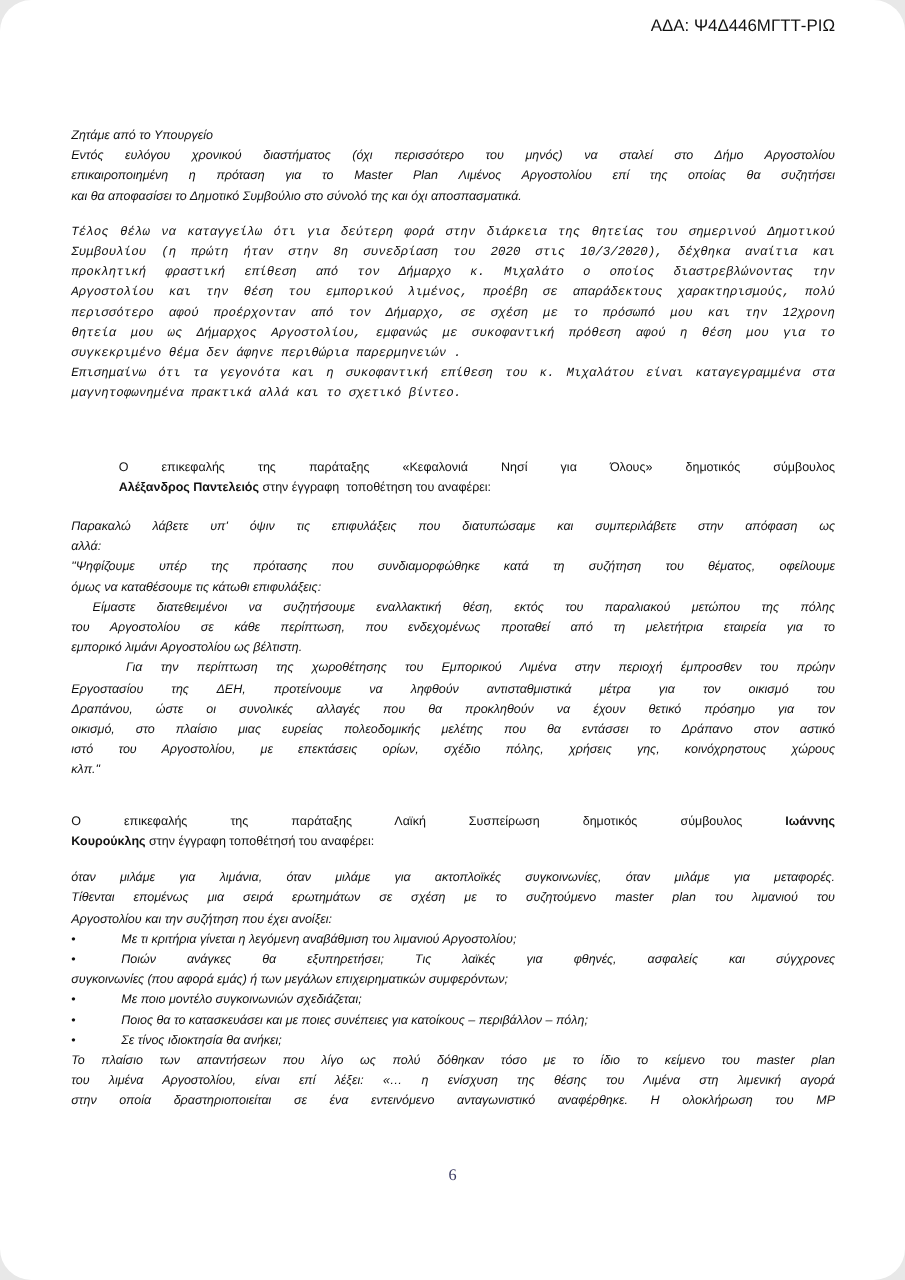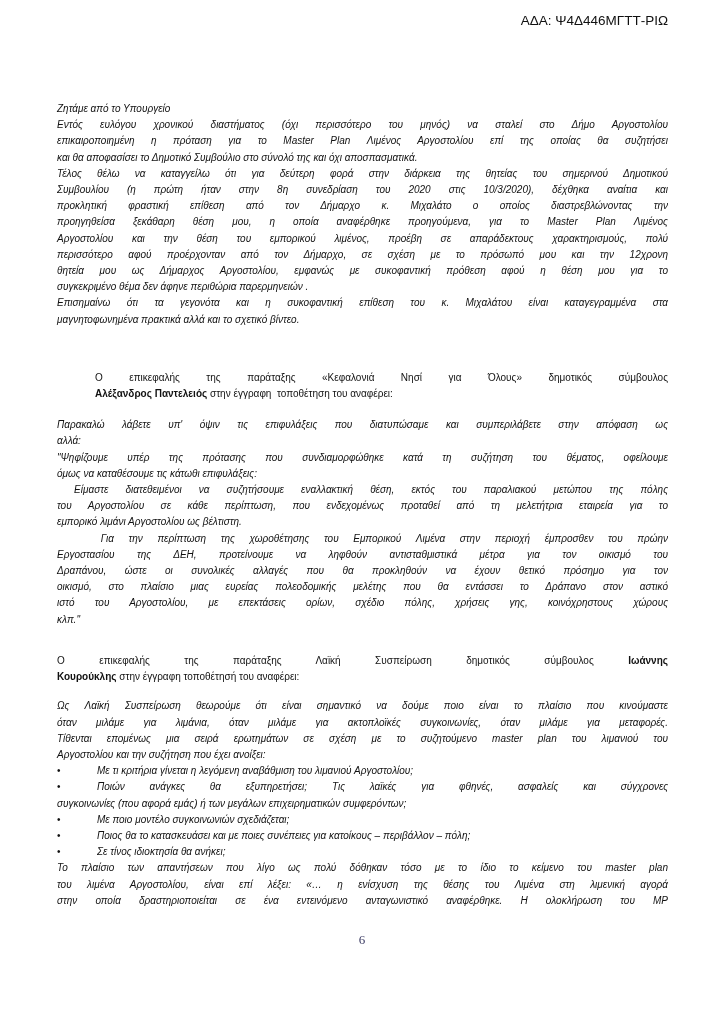--- a/index.html
+++ b/index.html
@@ -3,20 +3,21 @@
 <meta charset="utf-8">
 <style>
   html,body{margin:0;padding:0;background:#e8e8e8;}
   .page{
     position:relative;
     width:724px;height:1024px;
     background:#ffffff;
     overflow:hidden;
     font-family:"Liberation Sans","DejaVu Sans",sans-serif;
     color:#111111;
+    border-radius:25px;
   }
   .ada-header{
     position:absolute;top:13px;right:56px;
     font-size:13.5px;line-height:16px;
     color:#111111;white-space:nowrap;
   }
   .content{
     position:absolute;left:57px;top:101px;width:611px;
   }
   .block{margin:0;}
@@ -53,25 +54,24 @@
 <div class="page">
   <div class="ada-header">ΑΔΑ: Ψ4Δ446ΜΓΤΤ-ΡΙΩ</div>
 
   <div class="content">
       <div class="block style-italic">
         <div class="ln"><span>Ζητάμε από το Υπουργείο</span></div>
         <div class="ln j"><span>Εντός ευλόγου χρονικού διαστήματος (όχι περισσότερο του μηνός) να σταλεί στο Δήμο Αργοστολίου</span></div>
         <div class="ln j"><span>επικαιροποιημένη η πρόταση για το Master Plan Λιμένος Αργοστολίου επί της οποίας θα συζητήσει</span></div>
         <div class="ln"><span>και θα αποφασίσει το Δημοτικό Συμβούλιο στο σύνολό της και όχι αποσπασματικά.</span></div>
       </div>
-      <div class="block style-italic" style="">
+      <div class="block style-italic" style="margin-top: 13px; font-family: Liberation Mono, monospace;">
         <div class="ln j"><span>Τέλος θέλω να καταγγείλω ότι για δεύτερη φορά στην διάρκεια της θητείας του σημερινού Δημοτικού</span></div>
         <div class="ln j"><span>Συμβουλίου (η πρώτη ήταν στην 8η συνεδρίαση του 2020 στις 10/3/2020), δέχθηκα αναίτια και</span></div>
         <div class="ln j"><span>προκλητική φραστική επίθεση από τον Δήμαρχο κ. Μιχαλάτο ο οποίος διαστρεβλώνοντας την</span></div>
-        <div class="ln j"><span>προηγηθείσα ξεκάθαρη θέση μου, η οποία αναφέρθηκε προηγούμενα, για το Master Plan Λιμένος</span></div>
         <div class="ln j"><span>Αργοστολίου και την θέση του εμπορικού λιμένος, προέβη σε απαράδεκτους χαρακτηρισμούς, πολύ</span></div>
         <div class="ln j"><span>περισσότερο αφού προέρχονταν από τον Δήμαρχο, σε σχέση με το πρόσωπό μου και την 12χρονη</span></div>
         <div class="ln j"><span>θητεία μου ως Δήμαρχος Αργοστολίου, εμφανώς με συκοφαντική πρόθεση αφού η θέση μου για το</span></div>
         <div class="ln"><span>συγκεκριμένο θέμα δεν άφηνε περιθώρια παρερμηνειών .</span></div>
         <div class="ln j"><span>Επισημαίνω ότι τα γεγονότα και η συκοφαντική επίθεση του κ. Μιχαλάτου είναι καταγεγραμμένα στα</span></div>
         <div class="ln"><span>μαγνητοφωνημένα πρακτικά αλλά και το σχετικό βίντεο.</span></div>
       </div>
       <div class="block style-regular" style="margin-top: 42px; margin-left: 38px;">
         <div class="ln j"><span>Ο επικεφαλής της παράταξης «Κεφαλονιά Νησί για Όλους» δημοτικός σύμβουλος</span></div>
         <div class="ln"><span class="bold">Αλέξανδρος Παντελειός</span><span> στην έγγραφη&nbsp; τοποθέτηση του αναφέρει:</span></div>
@@ -89,21 +89,20 @@
         <div class="ln j"><span>Δραπάνου, ώστε οι συνολικές αλλαγές που θα προκληθούν να έχουν θετικό πρόσημο για τον</span></div>
         <div class="ln j"><span>οικισμό, στο πλαίσιο μιας ευρείας πολεοδομικής μελέτης που θα εντάσσει το Δράπανο στον αστικό</span></div>
         <div class="ln j"><span>ιστό του Αργοστολίου, με επεκτάσεις ορίων, σχέδιο πόλης, χρήσεις γης, κοινόχρηστους χώρους</span></div>
         <div class="ln"><span>κλπ."</span></div>
       </div>
       <div class="block style-regular" style="margin-top: 25px;">
         <div class="ln j"><span>Ο επικεφαλής της παράταξης Λαϊκή Συσπείρωση δημοτικός σύμβουλος </span><span class="bold">Ιωάννης</span></div>
         <div class="ln"><span class="bold">Κουρούκλης</span><span> στην έγγραφη τοποθέτησή του αναφέρει:</span></div>
       </div>
       <div class="block style-italic" style="margin-top: 13px;">
-        <div class="ln j"><span>Ως Λαϊκή Συσπείρωση θεωρούμε ότι είναι σημαντικό να δούμε ποιο είναι το πλαίσιο που κινούμαστε</span></div>
         <div class="ln j"><span>όταν μιλάμε για λιμάνια, όταν μιλάμε για ακτοπλοϊκές συγκοινωνίες, όταν μιλάμε για μεταφορές.</span></div>
         <div class="ln j"><span>Τίθενται επομένως μια σειρά ερωτημάτων σε σχέση με το συζητούμενο master plan του λιμανιού του</span></div>
         <div class="ln"><span>Αργοστολίου και την συζήτηση που έχει ανοίξει:</span></div>
         <div class="ln"><span class="bullet">•</span><span>Με τι κριτήρια γίνεται η λεγόμενη αναβάθμιση του λιμανιού Αργοστολίου;</span></div>
         <div class="ln j"><span class="bullet">•</span><span>Ποιών ανάγκες θα εξυπηρετήσει; Τις λαϊκές για φθηνές, ασφαλείς και σύγχρονες</span></div>
         <div class="ln"><span>συγκοινωνίες (που αφορά εμάς) ή των μεγάλων επιχειρηματικών συμφερόντων;</span></div>
         <div class="ln"><span class="bullet">•</span><span>Με ποιο μοντέλο συγκοινωνιών σχεδιάζεται;</span></div>
         <div class="ln"><span class="bullet">•</span><span>Ποιος θα το κατασκευάσει και με ποιες συνέπειες για κατοίκους – περιβάλλον – πόλη;</span></div>
         <div class="ln"><span class="bullet">•</span><span>Σε τίνος ιδιοκτησία θα ανήκει;</span></div>
         <div class="ln j"><span>Το πλαίσιο των απαντήσεων που λίγο ως πολύ δόθηκαν τόσο με το ίδιο το κείμενο του master plan</span></div>

